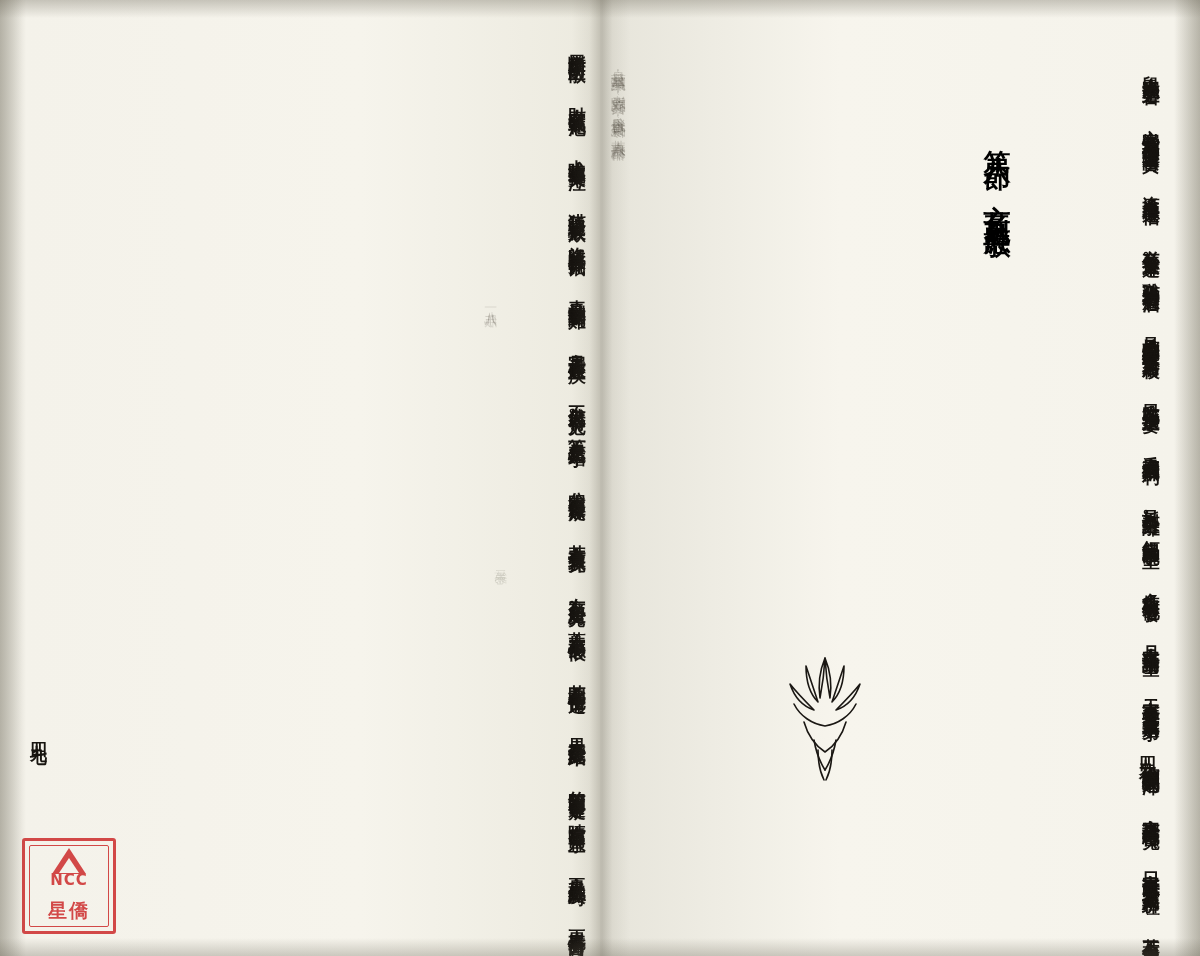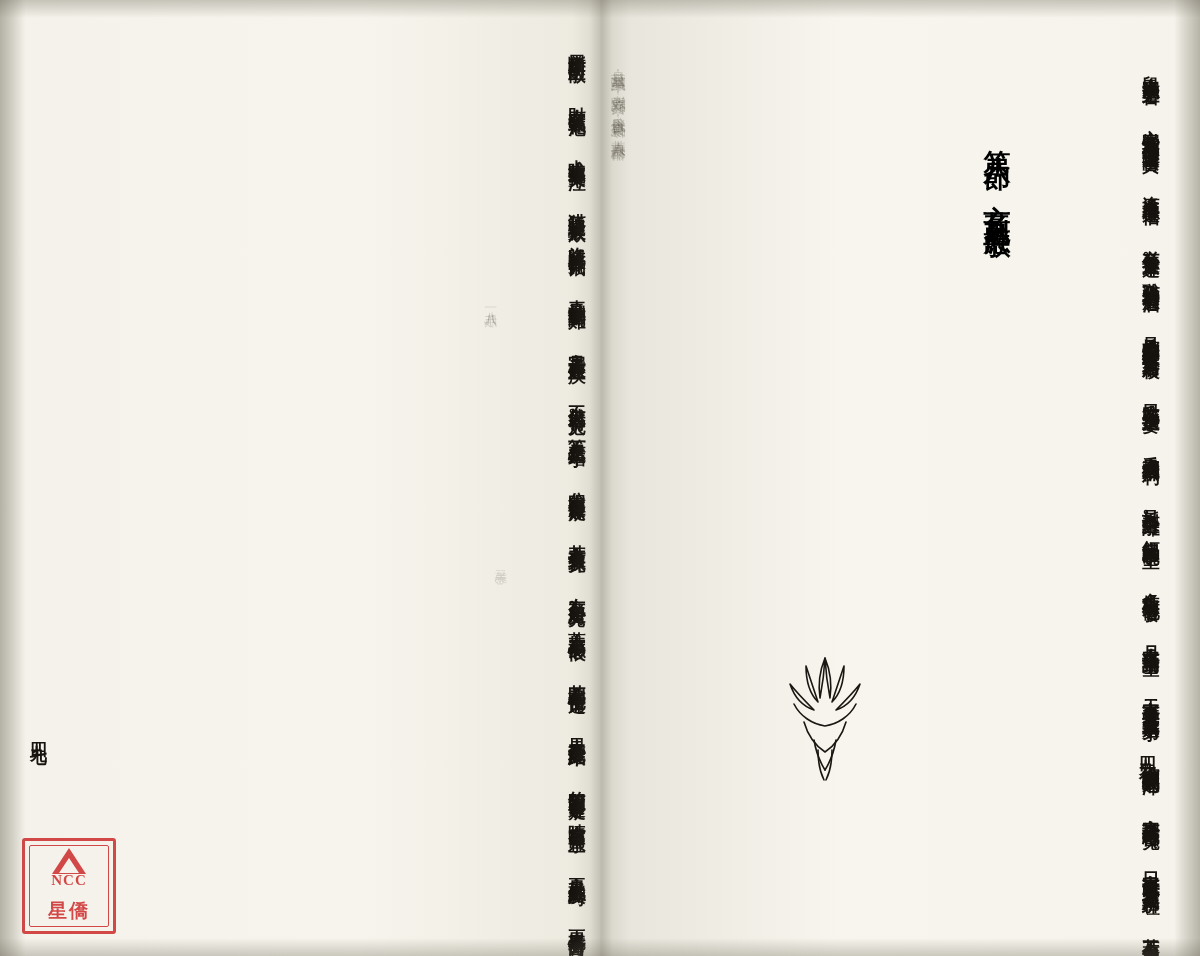--- a/index.html
+++ b/index.html
@@ -206,21 +206,20 @@
     border-right: 10px solid transparent;
     border-bottom: 15px solid #f4f2ea;
     z-index: 2;
   }
   .stamp-ncc {
     font-size: 15px;
     font-weight: 700;
     letter-spacing: 1px;
     line-height: 1;
     margin-top: 1px;
-    font-family: Liberation Serif, serif;
   }
   .stamp-cn {
     font-size: 19px;
     font-weight: 700;
     letter-spacing: 2px;
     margin-top: 10px;
     font-family: "DejaVu Serif", "Liberation Serif", serif;
   }
 
   

